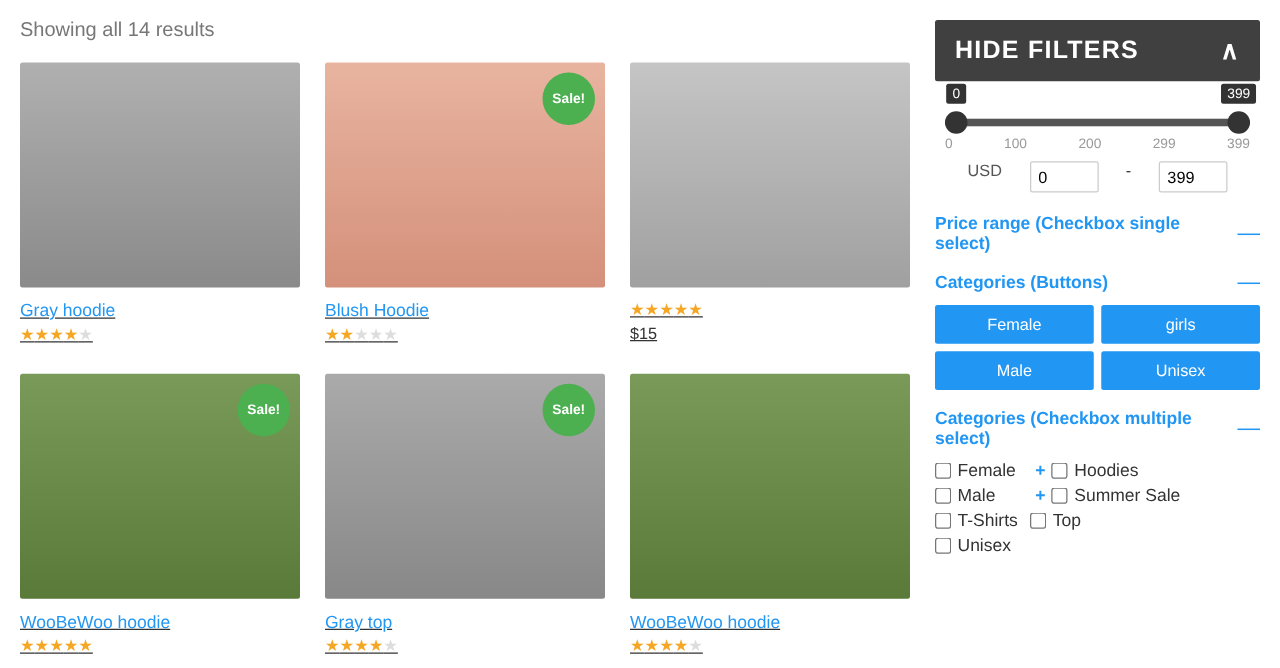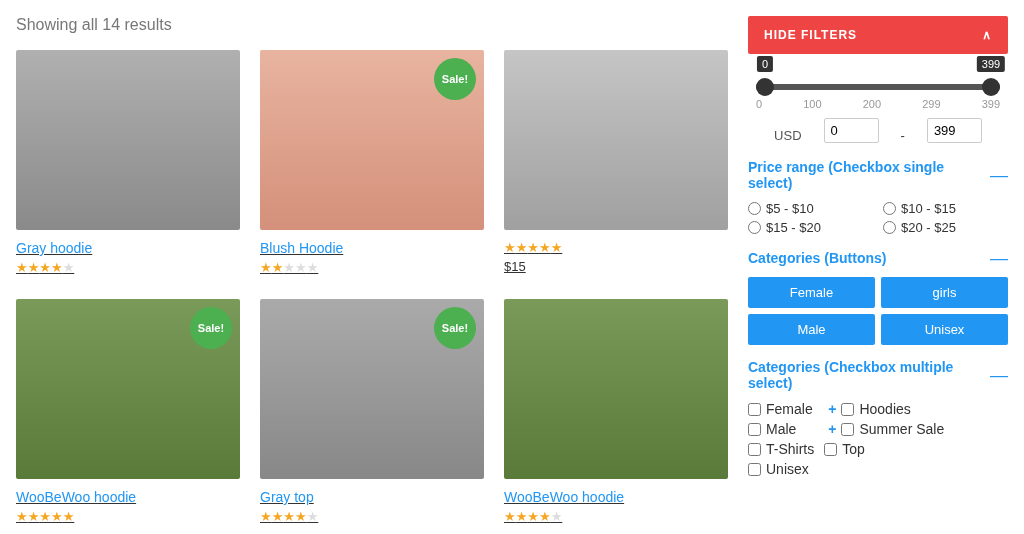--- a/index.html
+++ b/index.html
@@ -11,33 +11,33 @@
     .product-card { cursor: pointer; text-decoration: underline; }
     .product-image-wrap { position: relative; width: 100%; height: 180px; overflow: hidden; background: #f5f5f5; border-radius: 2px; margin-bottom: 10px; }
     .sale-badge { position: absolute; top: 8px; right: 8px; background: #4CAF50; color: white; font-size: 11px; font-weight: bold; padding: 4px 8px; border-radius: 50%; width: 42px; height: 42px; display: flex; align-items: center; justify-content: center; z-index: 2; }
     .product-name { color: #2196F3; font-size: 14px; margin-bottom: 4px; }
     .stars { color: #f5a623; font-size: 13px; margin-bottom: 4px; }
     .product-price { font-size: 13px; color: #333; }
     .product-price .original { color: #999; text-decoration: line-through; margin-right: 4px; }
     .product-price .sale { color: #2196F3; font-weight: bold; }
     
     .sidebar { width: 260px; flex-shrink: 0; }
-    .hide-filters-btn { background: #ef4444; color: white; border: none; width: 100%; padding: 12px 16px; font-size: 12px; font-weight: bold; letter-spacing: 1px; cursor: pointer; display: flex; align-items: center; justify-content: space-between; margin-bottom: 14px; border-radius: 2px; }
+    .hide-filters-btn { background: #404040; color: white; border: none; width: 100%; padding: 12px 16px; font-size: 20px; font-weight: bold; letter-spacing: 1px; cursor: pointer; display: flex; align-items: center; justify-content: space-between; margin-bottom: 14px; border-radius: 2px; }
     .search-wrap { position: relative; margin-bottom: 16px; }
     .search-input { width: 100%; border: 1px solid #ccc; padding: 8px 36px 8px 10px; font-size: 13px; border-radius: 2px; }
     .search-icon { position: absolute; right: 10px; top: 50%; transform: translateY(-50%); color: #999; font-size: 14px; }
     .price-slider-section { margin-bottom: 16px; }
     .slider-track { position: relative; height: 6px; background: #ddd; border-radius: 3px; margin: 30px 8px 8px; }
     .slider-fill { position: absolute; height: 100%; background: #555; border-radius: 3px; left: 0; right: 0; }
     .slider-thumb { position: absolute; width: 18px; height: 18px; background: #333; border-radius: 50%; top: 50%; transform: translateY(-50%); cursor: pointer; }
     .slider-thumb.left { left: 0; }
     .slider-thumb.right { right: 0; }
     .slider-thumb-label { position: absolute; top: -22px; background: #333; color: white; font-size: 11px; padding: 2px 5px; border-radius: 2px; transform: translateX(-50%); left: 50%; }
     .slider-ticks { display: flex; justify-content: space-between; font-size: 11px; color: #999; margin: 4px 8px 8px; }
-    .price-inputs { display: flex; align-items: flex-end; justify-content: center; gap: 22px; font-size: 13px; margin-bottom: 4px; }
+    .price-inputs { display: flex; align-items: flex-start; justify-content: center; gap: 22px; font-size: 13px; margin-bottom: 4px; }
     .price-inputs label { color: #555; }
     .price-inputs input { width: 55px; border: 1px solid #ccc; padding: 4px 6px; font-size: 13px; border-radius: 2px; }
     .filter-section { margin-bottom: 14px; }
     .filter-section-header { display: flex; justify-content: space-between; align-items: center; margin-bottom: 10px; }
     .filter-section-title { color: #2196F3; font-weight: bold; font-size: 14px; }
     .filter-collapse-btn { color: #2196F3; font-size: 18px; cursor: pointer; background: none; border: none; line-height: 1; }
     .checkbox-grid { display: grid; grid-template-columns: 1fr 1fr; gap: 4px 10px; font-size: 13px; }
     .checkbox-item { display: flex; align-items: center; gap: 5px; }
     .checkbox-item input[type="radio"], .checkbox-item input[type="checkbox"] { margin: 0; }
     .categories-buttons { display: grid; grid-template-columns: 1fr 1fr; gap: 6px; margin-bottom: 4px; }
@@ -146,38 +146,20 @@
         <span>-</span>
         <input type="text" class="price-max-input" value="399" style="">
       </div>
     </div>
 
     <div class="filter-section">
       <div class="filter-section-header">
         <span class="filter-section-title">Price range (Checkbox single select)</span>
         <button class="filter-collapse-btn">—</button>
       </div>
-      <div class="checkbox-grid">
-        <div class="checkbox-item">
-          <input type="radio" name="price_range" style="">
-          <span>$5 - $10</span>
-        </div>
-        <div class="checkbox-item">
-          <input type="radio" name="price_range" style="">
-          <span>$10 - $15</span>
-        </div>
-        <div class="checkbox-item">
-          <input type="radio" name="price_range" style="">
-          <span>$15 - $20</span>
-        </div>
-        <div class="checkbox-item">
-          <input type="radio" name="price_range" style="">
-          <span>$20 - $25</span>
-        </div>
-      </div>
     </div>
 
     <div class="filter-section">
       <div class="filter-section-header">
         <span class="filter-section-title">Categories (Buttons)</span>
         <button class="filter-collapse-btn">—</button>
       </div>
       <div class="categories-buttons">
         <button class="cat-btn">Female</button>
         <button class="cat-btn">girls</button>

